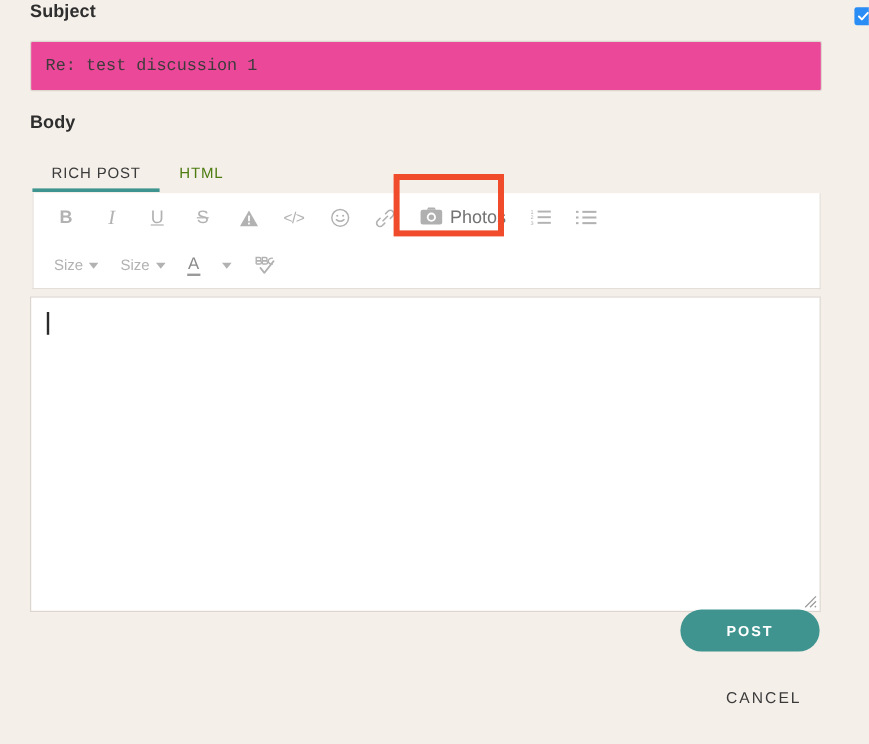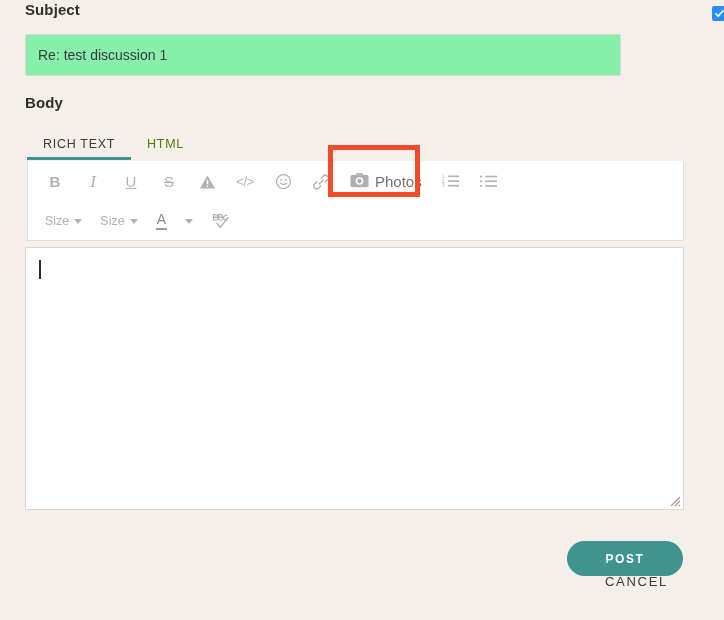--- a/index.html
+++ b/index.html
@@ -44,26 +44,26 @@
     letter-spacing: 0.1px;
   }
   #subject-label { left: 25px; top: 1px; text-align: right; }
   #body-label    { left: 25px; top: 94px; }
 
   
   .subject-input {
     position: absolute;
     left: 25px;
     top: 34px;
-    width: 596px;
+    width: 660px;
     height: 42px;
-    background: #86efac;
+    background: #ec4899;
     border: 1px solid #ddd6cf;
     border-radius: 2px;
-    font-family: Liberation Sans, sans-serif;
+    font-family: Liberation Mono, monospace;
     font-size: 14px;
     color: #3c3c3c;
     padding: 0 12px;
     outline: none;
   }
 
   
   .tabs {
     position: absolute;
     left: 27px;
@@ -236,21 +236,21 @@
     right: 2px;
     bottom: 2px;
     width: 14px;
     height: 14px;
   }
 
   
   .post-btn {
     position: absolute;
     left: 567px;
-    top: 541px;
+    top: 508px;
     width: 116px;
     height: 35px;
     border-radius: 18px;
     background: #3f9490;
     color: #ffffff;
     font-size: 12px;
     letter-spacing: 1.6px;
     font-weight: bold;
     border: none;
     cursor: pointer;
@@ -283,21 +283,21 @@
       </svg>
     </span>
   </div>
 
   <div class="field-label" id="subject-label">Subject</div>
   <input class="subject-input" id="subject-input" value="Re: test discussion 1" style="">
 
   <div class="field-label" id="body-label">Body</div>
 
   <div class="tabs">
-    <button class="tab active">RICH TEXT</button>
+    <button class="tab active">RICH POST</button>
     <button class="tab">HTML</button>
   </div>
 
   <div class="editor-card">
 
     <div class="toolbar-row">
 
       <button class="tb-btn ic-bold">B</button>
       <button class="tb-btn ic-italic">I</button>
       <button class="tb-btn ic-under">U</button>

